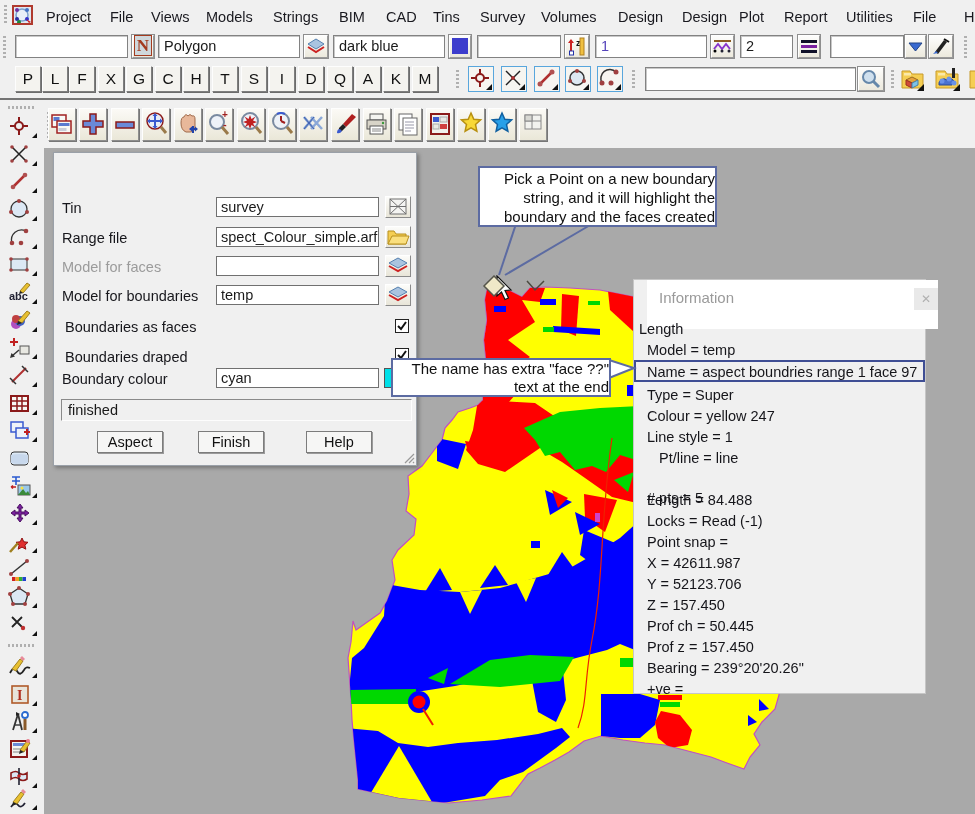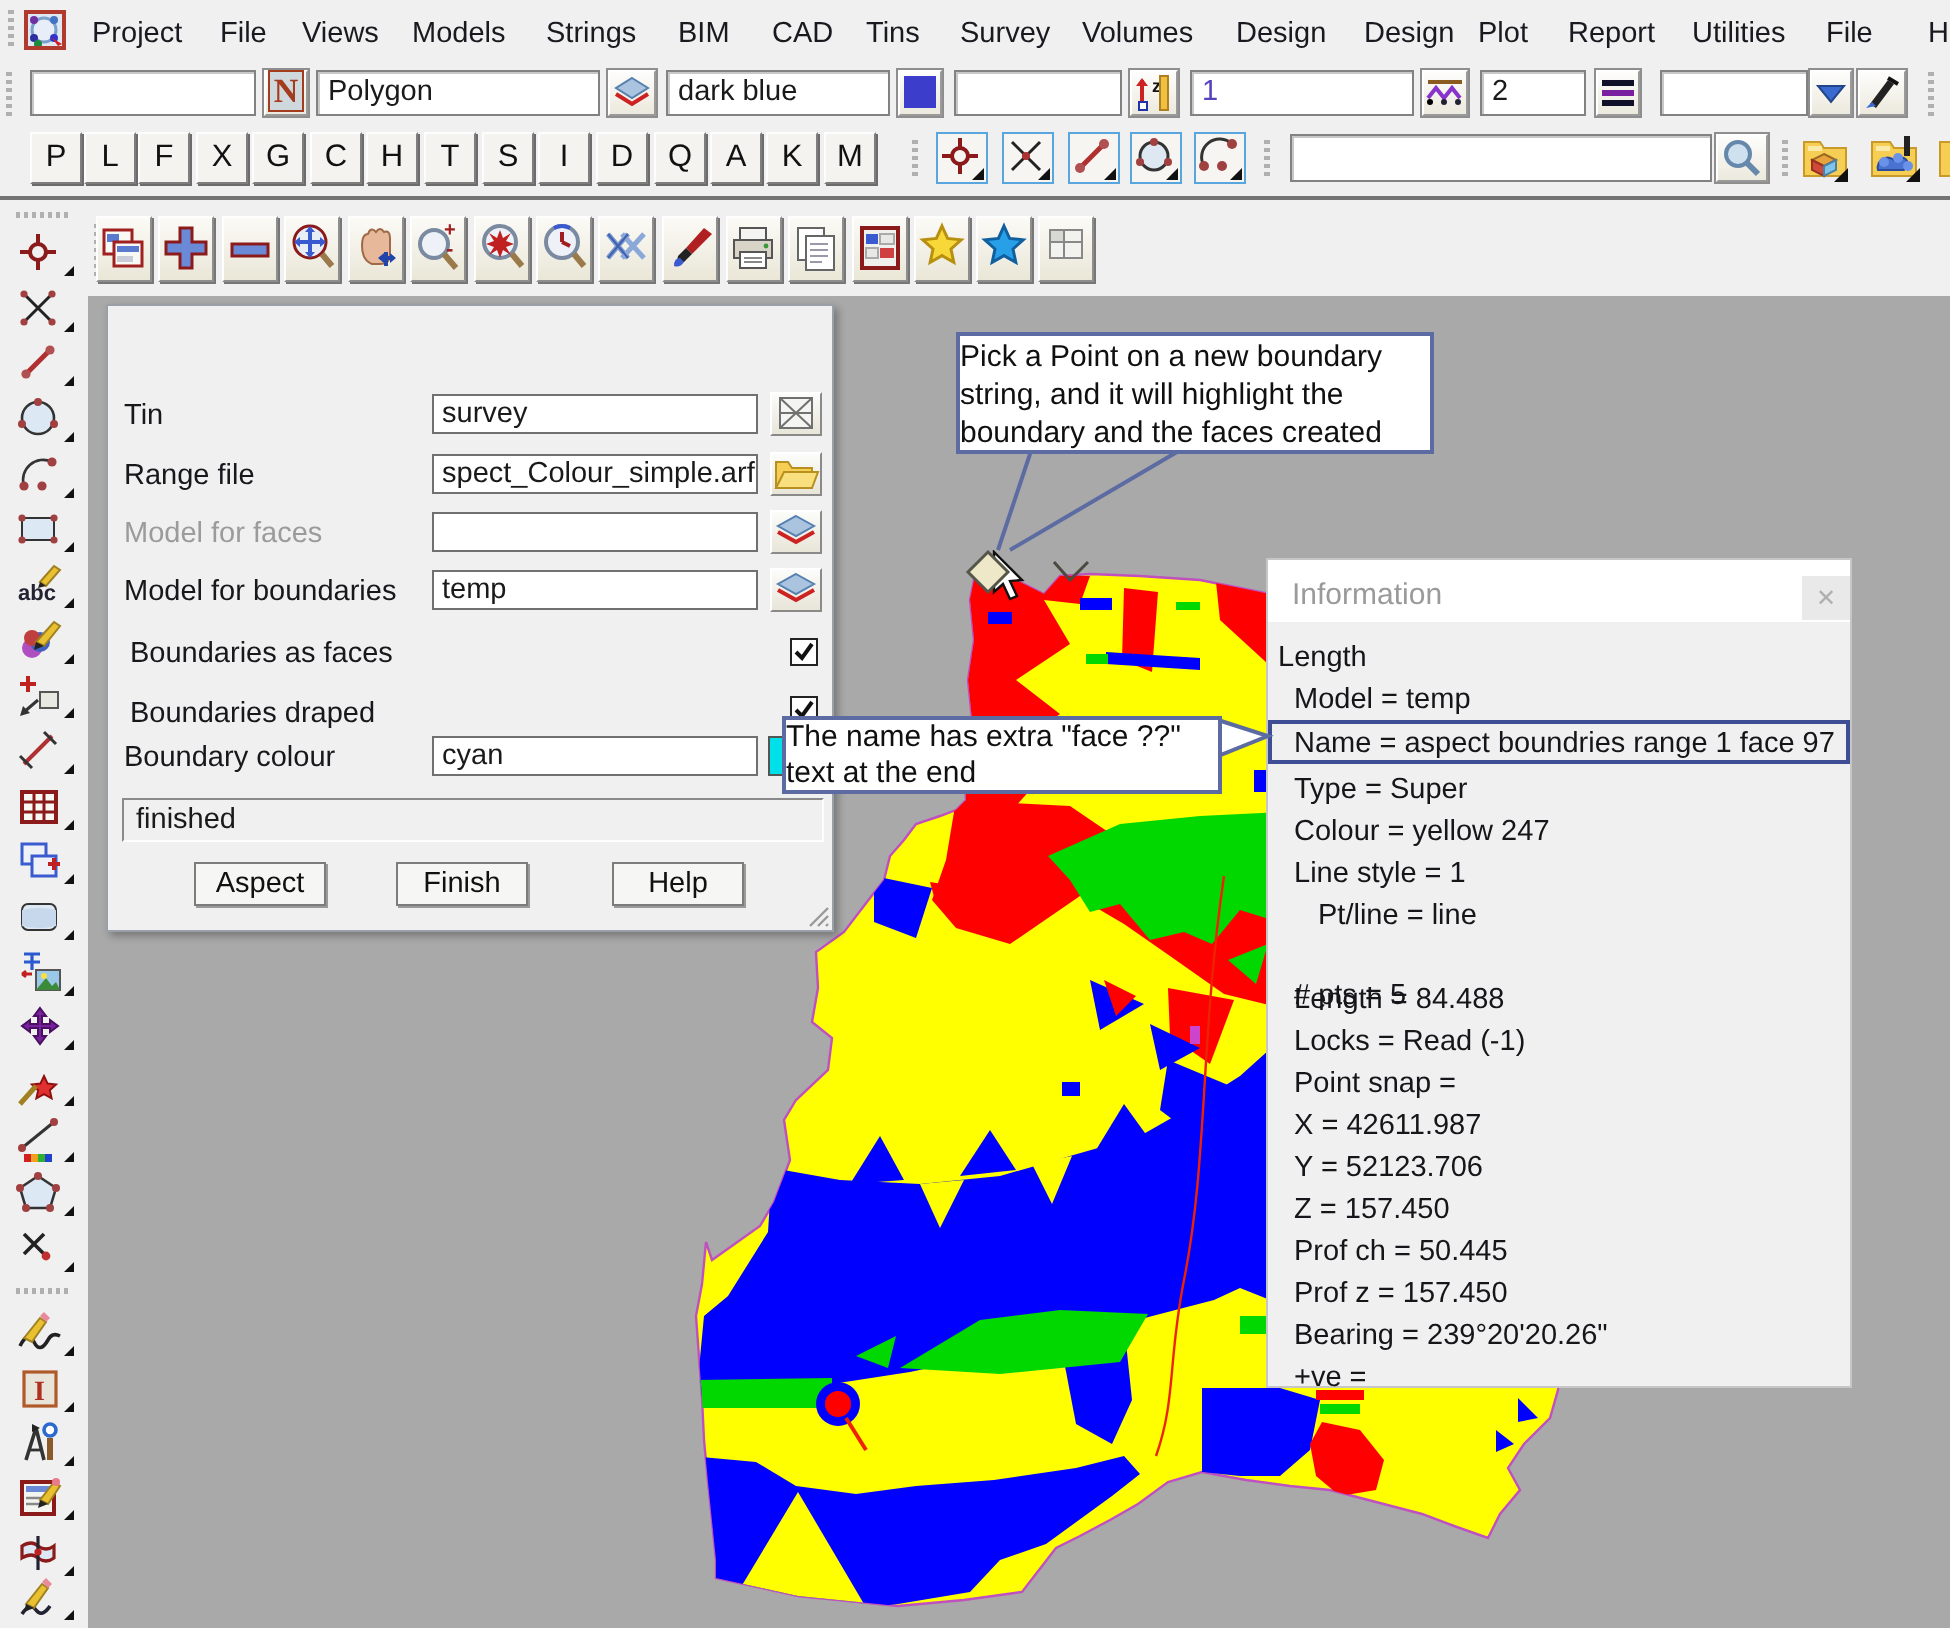--- a/index.html
+++ b/index.html
@@ -18,21 +18,21 @@
 .sideicon { position:absolute; left:8px; width:30px; height:26px; }
 .sideicon svg { position:absolute; left:0; top:0; }
 .sidetri { position:absolute; left:24px; top:18px; width:0; height:0; border-left:5px solid transparent; border-bottom:5px solid #111; }
 .dlg-label { position:absolute; left:8px; font-size:14.5px; color:#17171c; white-space:nowrap; }
 .dlg-inp { position:absolute; left:162px; width:163px; height:20px; background:#fff; border:1px solid #707070; font-size:14.5px; line-height:18px; padding-left:4px; white-space:nowrap; overflow:hidden; }
 .dlg-btn { position:absolute; left:331px; width:26px; height:22px; background:linear-gradient(#fcfcfa,#e8e5d8); border:1px solid #8a8a8a; border-top-color:#fff; border-left-color:#fff; }
 .chk { position:absolute; left:341px; width:14px; height:14px; background:#fff; border:1px solid #222; }
 .chk svg { position:absolute; left:0px; top:0px; }
 .pbtn { position:absolute; top:278px; width:66px; height:22px; background:#f6f6f5; border:1px solid #7c7c7c; box-shadow:1px 1px 0 #9a9a9a; text-align:center; font-size:14.5px; line-height:20px; color:#111; }
 .inforow { position:absolute; left:13px; font-size:14.5px; color:#15151a; white-space:nowrap; }
-.callout { position:absolute; background:#fff; border:2px solid #5c6ba2; text-align:left; font-size:15px; color:#101010; }
+.callout { position:absolute; background:#fff; border:2px solid #5c6ba2; text-align:right; font-size:15px; color:#101010; }
 </style>
 </head>
 <body>
 
 <div class="abs menu" style="left:0;top:0;width:975px;height:30px;background:#f0f0f0;">
   <div class="vgrip" style="left:3px;top:5px;height:18px;"></div>
   <div class="abs" style="left:12px;top:5px;width:21px;height:20px;border:2px solid #b03a2e;background:#dfe8f2;">
     <svg width="17" height="16">
         <circle cx="8" cy="8" r="6" fill="#e8eef8" stroke="#7aa0cc" stroke-width="1.5"></circle>
         <circle cx="3" cy="3" r="2" fill="#7030a0"></circle>
@@ -703,21 +703,21 @@
   <div class="abs" style="left:7px;top:246px;width:351px;height:22px;background:#f0f0f0;border:1px solid #8a8a8a;border-bottom-color:#fdfdfd;border-right-color:#fdfdfd;font-size:14.5px;line-height:20px;padding-left:6px;">finished</div>
   <div class="pbtn" style="left:43px;">Aspect</div>
   <div class="pbtn" style="left:144px;">Finish</div>
   <div class="pbtn" style="left:252px;">Help</div>
   <svg class="abs" style="right:1px;bottom:1px;" width="12" height="12" viewBox="0 0 12 12">
       <path d="M11 2 L2 11 M11 6 L6 11 M11 10 L10 11" stroke="#999" stroke-width="1.2"></path>
     </svg>
 </div>
 
 <div class="abs" style="left:633px;top:279px;width:293px;height:415px;background:#f0f0f0;border:1px solid #c6c6c6;">
-  <div class="abs" style="left:0;top:0;width:100%;height:31px;background:#fff;">
+  <div class="abs" style="left:13px;top:0;width:100%;height:49px;background:#fff;">
     <span class="abs" style="left:12px;top:9px;font-size:15px;color:#9a9a9a;">Information</span>
     <div class="abs" style="left:267px;top:8px;width:24px;height:22px;background:#e9e9e9;text-align:center;color:#b0b0b0;font-size:12px;line-height:22px;">✕</div>
   </div>
   <div class="inforow" style="left:5px;top:41px;">Length</div>
   <div class="inforow" style="top:62px;">Model = temp</div>
   <div class="abs" style="left:0px;top:80px;width:291px;height:22px;border:2px solid #3f4e94;"></div>
   <div class="inforow" style="top:84px;">Name = aspect boundries range 1 face 97</div>
   <div class="inforow" style="top:107px;">Type = Super</div>
   <div class="inforow" style="top:128px;">Colour = yellow 247</div>
   <div class="inforow" style="top:149px;">Line style = 1</div>

